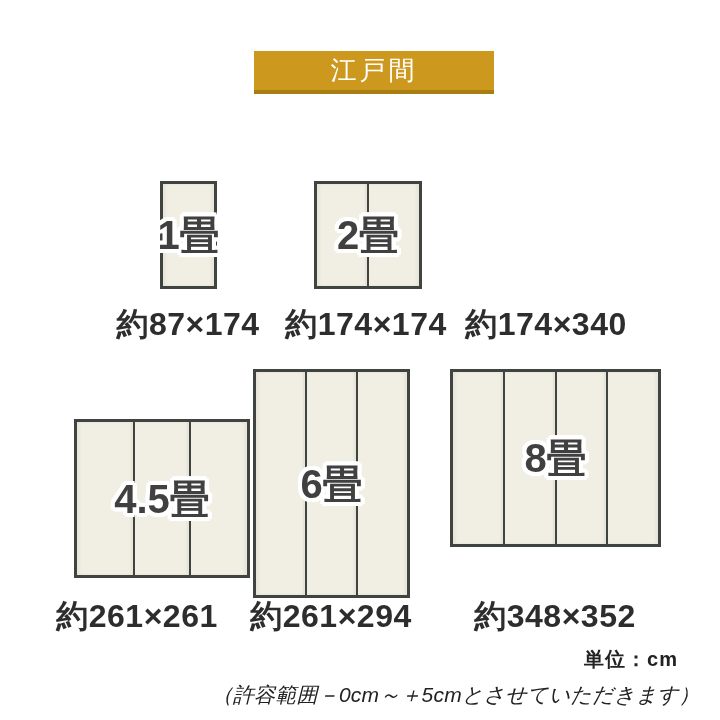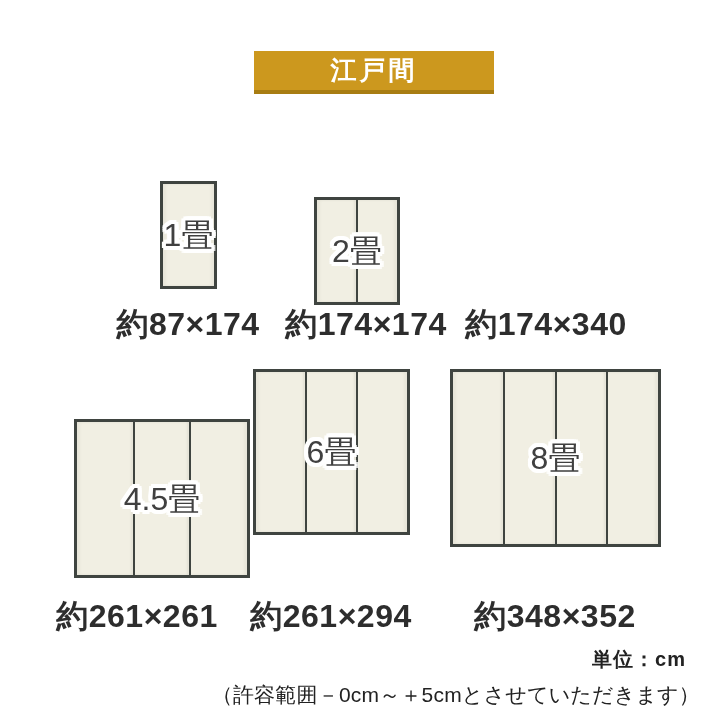--- a/index.html
+++ b/index.html
@@ -16,21 +16,21 @@
   .banner{
     position:absolute;
     left:254px;top:51px;width:240px;height:43px;
     box-sizing:border-box;
     background:var(--banner-bg,#CC981E);
     border-bottom:4px solid var(--banner-shadow,#A87D12);
     display:flex;align-items:center;justify-content:center;
   }
   .banner-title{
     color:#ffffff;
-    font-size:26px;font-weight:700;
+    font-size:26px;font-weight:400;
     letter-spacing:3px;
     line-height:1;
     padding-bottom:2px;
   }
 
   
   .mat{
     position:absolute;
     box-sizing:border-box;
     background:var(--mat-fill,#F1EFE3);
@@ -40,22 +40,22 @@
   }
   .divider{
     position:absolute;
     top:0;bottom:0;width:2px;margin-left:-1px;
     background:var(--mat-border,#3F4440);
     box-shadow:-2px 0 2px rgba(70,70,55,0.08);
   }
   .jo-label{
     position:relative;
     z-index:2;
-    font-size:32px;
-    font-weight:400;
+    font-size:40px;
+    font-weight:700;
     color:var(--label-text,#404040);
     line-height:1;
     white-space:nowrap;
     text-shadow:
       3px 0 0 #fff,-3px 0 0 #fff,0 3px 0 #fff,0 -3px 0 #fff,
       2px 2px 0 #fff,-2px 2px 0 #fff,2px -2px 0 #fff,-2px -2px 0 #fff,
       4px 2px 0 #fff,-4px 2px 0 #fff,4px -2px 0 #fff,-4px -2px 0 #fff,
       2px 4px 0 #fff,-2px 4px 0 #fff,2px -4px 0 #fff,-2px -4px 0 #fff,
       4px 0 0 #fff,-4px 0 0 #fff,0 4px 0 #fff,0 -4px 0 #fff;
   }
@@ -77,56 +77,57 @@
     position:absolute;
     right:20px;top:646px;width:680px;
     text-align:right;
     color:#222222;
   }
   .unit{
     font-size:20px;
     font-weight:600;
     letter-spacing:1px;
     padding-right:6px;
-    margin:0 8px 8px 0;
+    margin:0 16px 8px 0;
   }
   .note{
     font-size:21px;
     font-weight:500;
     letter-spacing:0.2px;
     margin:0;
+    font-style:italic;
   }
 </style>
 </head>
 <body>
 
 <div class="stage">
 
   <div class="banner">
     <span class="banner-title">江戸間</span>
   </div>
 
   <div class="mat" style="left:160px;top:181px;width:57px;height:108px">
     <span class="jo-label">1畳</span>
   </div>
-  <div class="mat" style="left:314px;top:197px;width:86px;height:108px">
+  <div class="mat" style="left:314px;top:181px;width:108px;height:108px">
     <span class="jo-label">2畳</span>
   <div class="divider" style="left: 50%;"></div>
     </div>
 
   <div class="dim" style="left:88px;top:303px">約87×174</div>
   <div class="dim" style="left:266px;top:303px">約174×174</div>
   <div class="dim" style="left:446px;top:303px">約174×340</div>
 
   <div class="mat" style="left:74px;top:419px;width:176px;height:159px">
     <span class="jo-label">4.5畳</span>
   <div class="divider" style="left: 33.3333%;"></div>
       <div class="divider" style="left: 66.6667%;"></div>
     </div>
-  <div class="mat" style="left:253px;top:369px;width:157px;height:166px">
+  <div class="mat" style="left:253px;top:369px;width:157px;height:229px">
     <span class="jo-label">6畳</span>
   <div class="divider" style="left: 33.3333%;"></div>
       <div class="divider" style="left: 66.6667%;"></div>
     </div>
   <div class="mat" style="left:450px;top:369px;width:211px;height:178px">
     <span class="jo-label">8畳</span>
   <div class="divider" style="left: 25%;"></div>
       <div class="divider" style="left: 50%;"></div>
       <div class="divider" style="left: 75%;"></div>
     </div>

